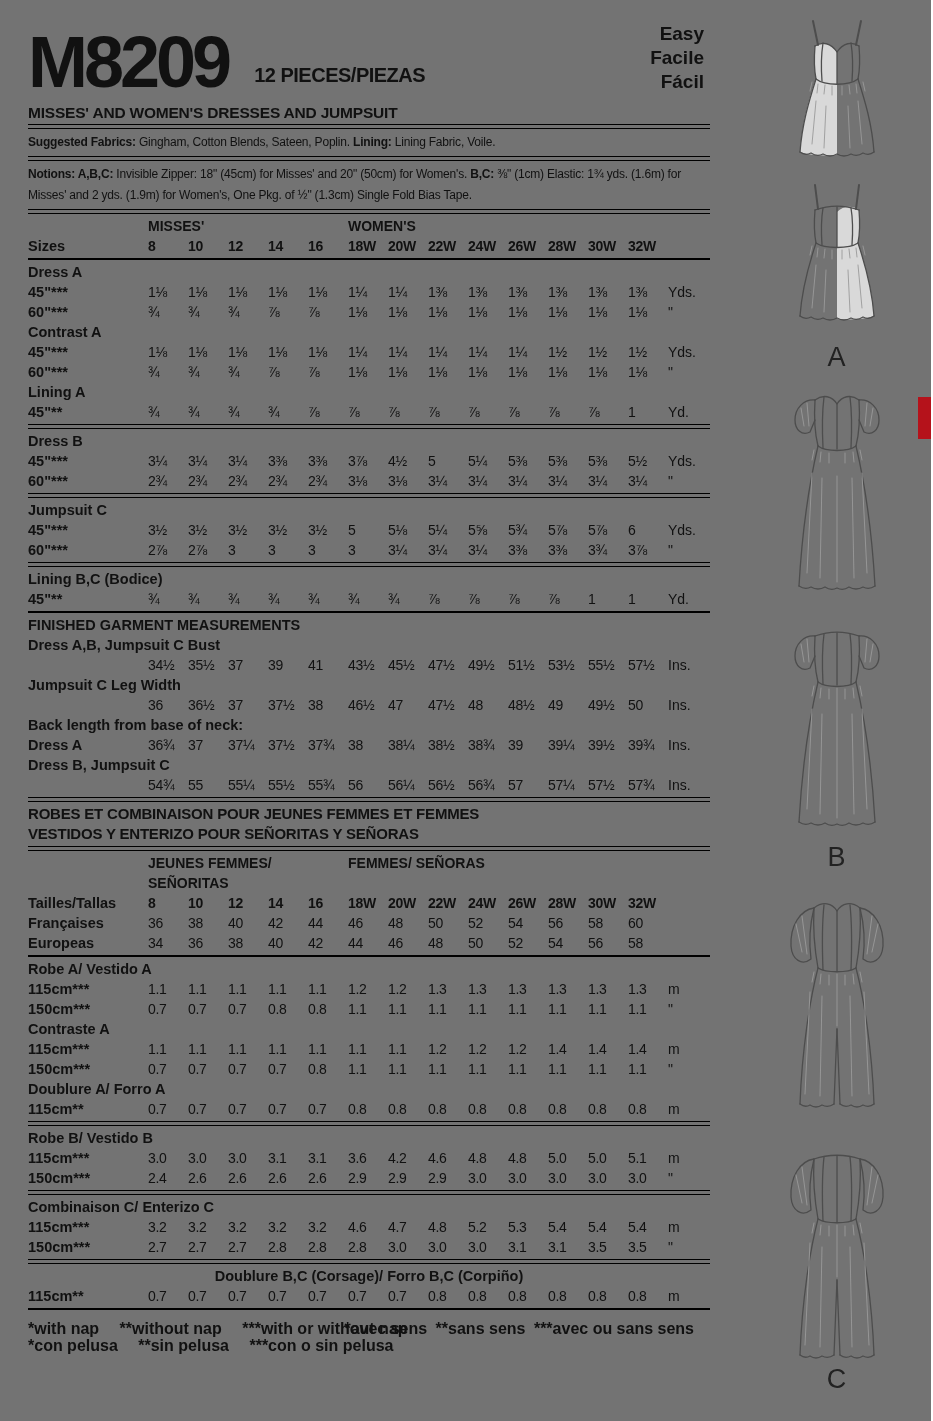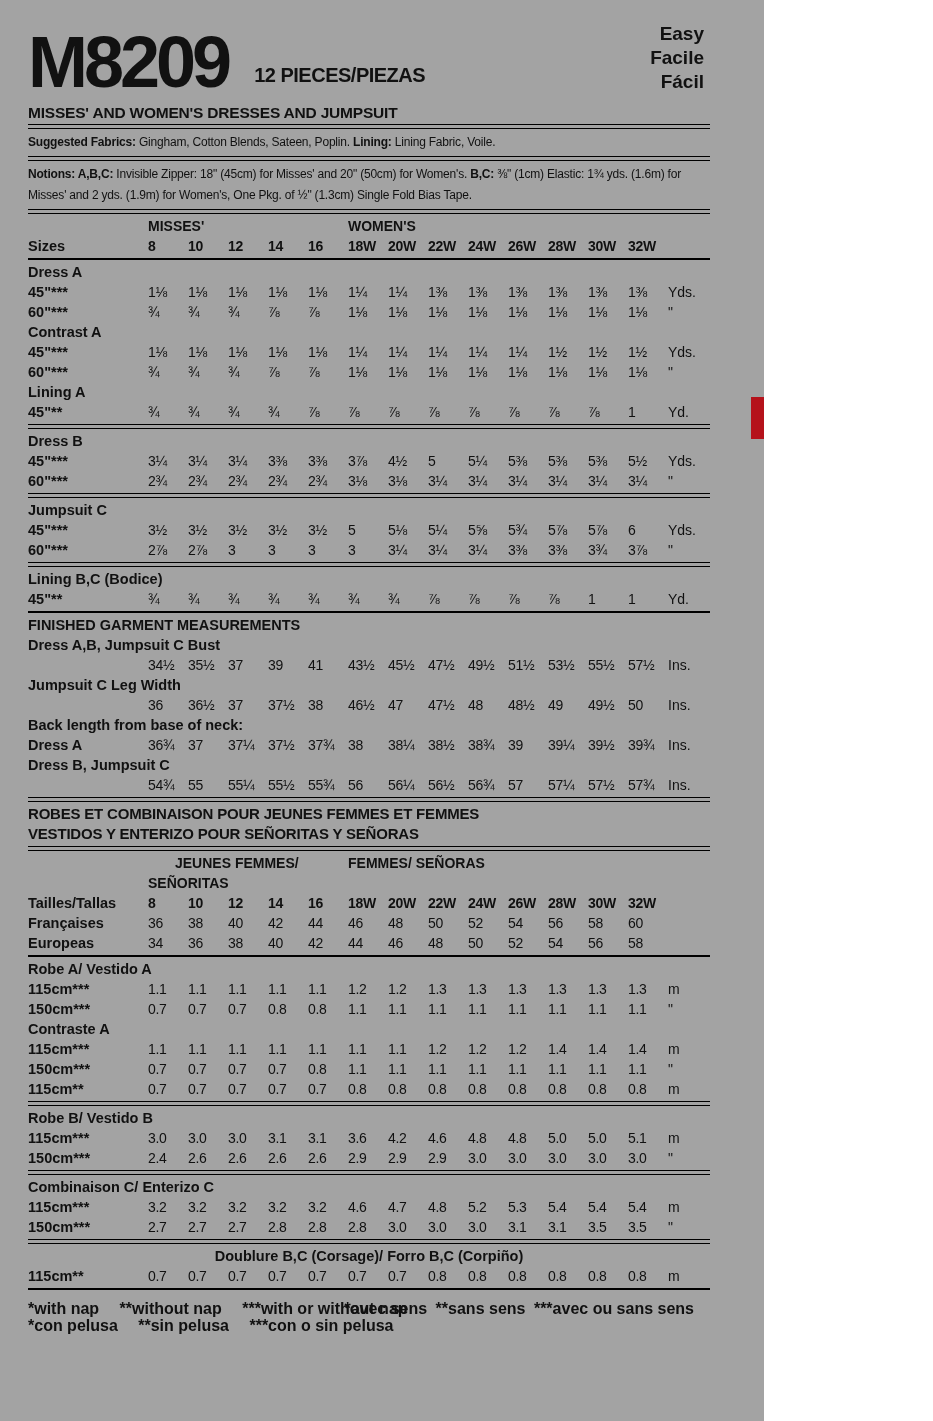--- a/index.html
+++ b/index.html
@@ -1,16 +1,16 @@
 <!DOCTYPE html>
 <html><head>
 <meta charset="utf-8">
 <style>
   html,body{margin:0;padding:0;background:#fff;}
-  .page{position:relative;width:764px;height:1421px;background:#a3a3a3;overflow:hidden;
+  .page{position:relative;width:931px;height:1421px;background:#737373;overflow:hidden;
         font-family:"Liberation Sans",sans-serif;color:#111;}
   .left{position:absolute;left:28px;top:14px;width:682px;}
   .masthead{display:flex;align-items:flex-end;gap:26px;height:78px;}
   .pattern-num{font-size:72px;font-weight:bold;letter-spacing:-4px;line-height:.82;}
   .pieces{font-size:20px;font-weight:bold;letter-spacing:-.5px;padding-bottom:5px;white-space:nowrap;}
   .difficulty{position:absolute;top:8px;right:6px;text-align:right;font-weight:bold;
               font-size:19px;line-height:24px;}
   .doc-title{font-size:15.5px;font-weight:bold;letter-spacing:-.2px;margin-top:12px;}
   .rule{margin:2px 0;}
   .rule.single{border-top:2px solid #000;height:0;}
@@ -367,21 +367,21 @@
 
     <div class="table">
         <div class="trow">
           <div class="c bigtitle-c" style="grid-column: 1 / 16;">ROBES ET COMBINAISON POUR JEUNES FEMMES ET FEMMES</div>
         </div>
         <div class="trow">
           <div class="c bigtitle-c" style="grid-column: 1 / 16;">VESTIDOS Y ENTERIZO POUR SEÑORITAS Y SEÑORAS</div>
         </div>
         <div class="rule double"></div>
         <div class="trow">
-          <div class="c b" style="grid-column: 2 / 7; margin-left: 27px;">JEUNES FEMMES/</div>
+          <div class="c b" style="grid-column: 2 / 7;">JEUNES FEMMES/</div>
           <div class="c b" style="grid-column: 7 / 16;">FEMMES/ SEÑORAS</div>
         </div>
         <div class="trow">
           <div class="c b" style="grid-column: 2 / 7;">SEÑORITAS</div>
           <div class="c b" style="grid-column: 7 / 16;"></div>
         </div>
         <div class="trow">
           <div class="c lbl">Tailles/Tallas</div>
           <div class="c b num">8</div>
           <div class="c b num">10</div>
@@ -499,20 +499,23 @@
           <div class="c num">0.8</div>
           <div class="c num">1.1</div>
           <div class="c num">1.1</div>
           <div class="c num">1.1</div>
           <div class="c num">1.1</div>
           <div class="c num">1.1</div>
           <div class="c num">1.1</div>
           <div class="c num">1.1</div>
           <div class="c num">1.1</div>
           <div class="c unit">"</div>
+        </div>
+        <div class="trow">
+          <div class="c title-c" style="grid-column: 1 / 16;">Doublure A/ Forro A</div>
         </div>
         <div class="trow">
           <div class="c lbl">115cm**</div>
           <div class="c num">0.7</div>
           <div class="c num">0.7</div>
           <div class="c num">0.7</div>
           <div class="c num">0.7</div>
           <div class="c num">0.7</div>
           <div class="c num">0.8</div>
           <div class="c num">0.8</div>

